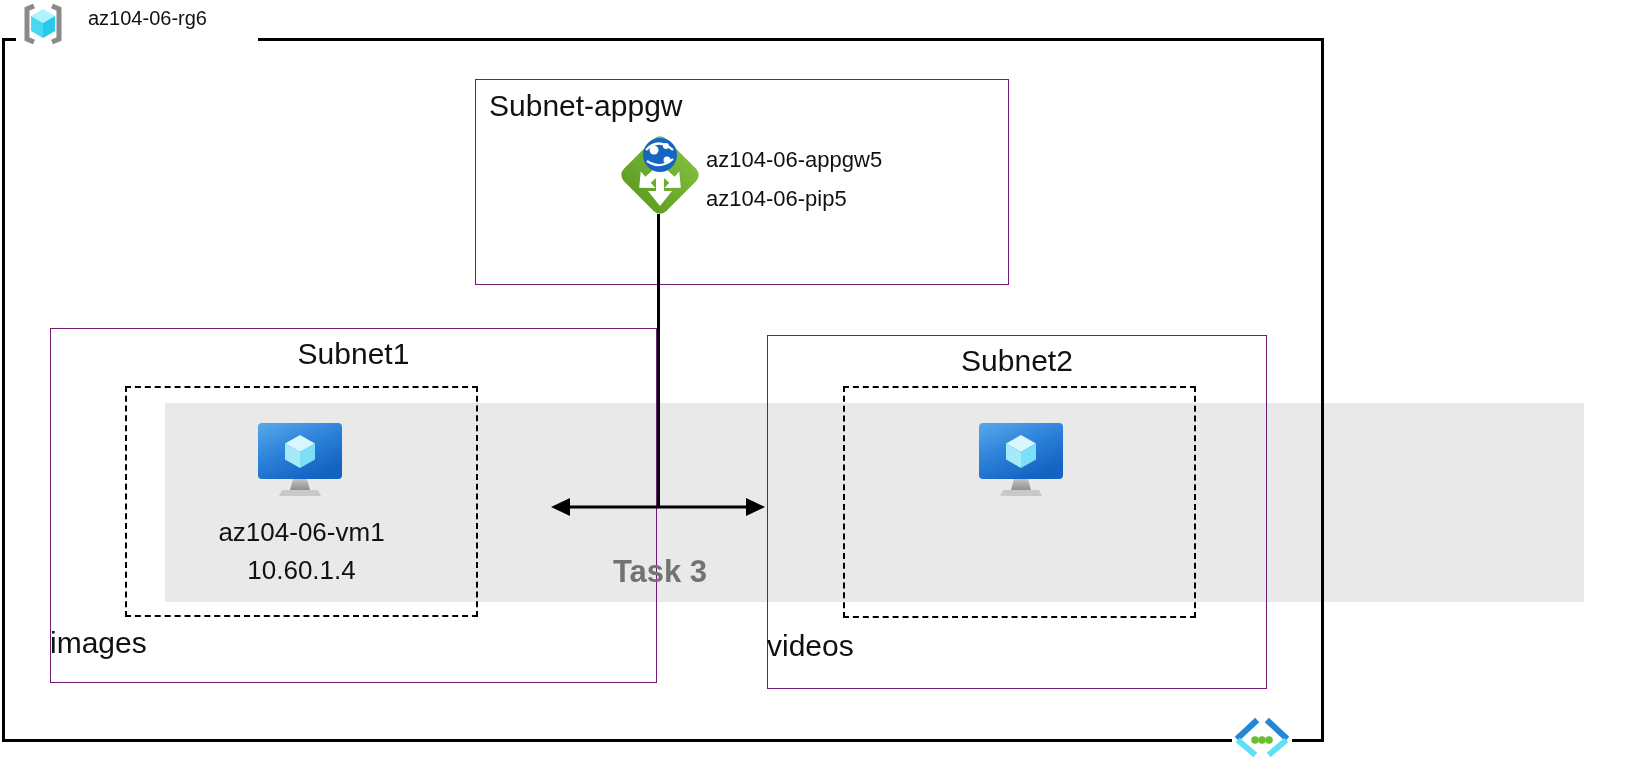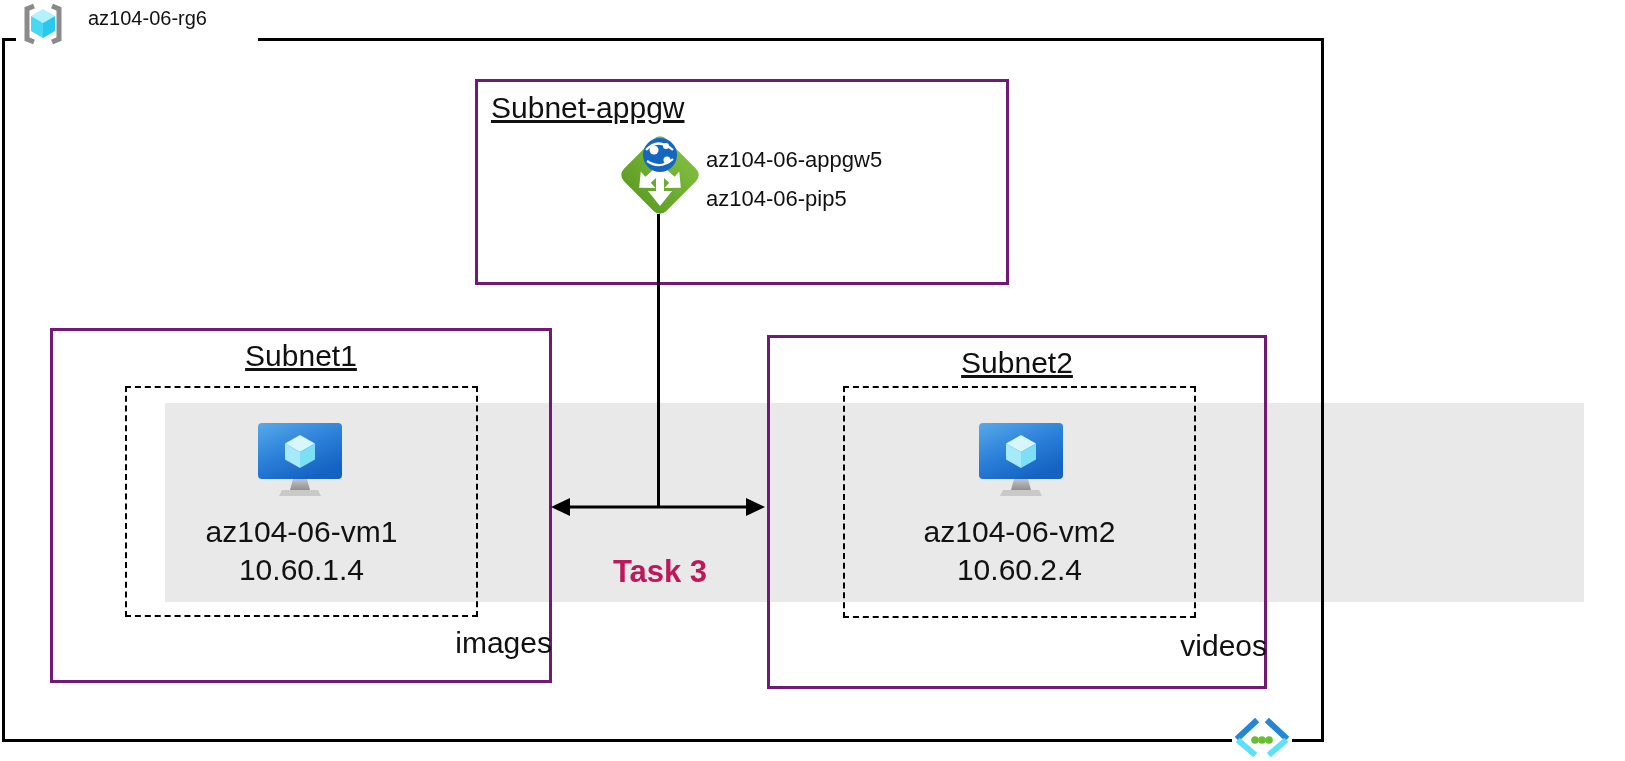--- a/index.html
+++ b/index.html
@@ -11,48 +11,48 @@
   
   .band{left:165px;top:403px;width:1419px;height:199px;background:#E9E9E9;z-index:0;}
   .band-label{left:1330px;top:460px;width:256px;text-align:center;font-size:37px;color:#0a0a0a;z-index:3;}
   
   .rg-border{left:2px;top:38px;width:1322px;height:704px;border:3px solid #000;border-top:none;box-sizing:border-box;z-index:1;}
   .rg-top-a{left:2px;top:38px;width:14px;height:3px;background:#000;z-index:1;}
   .rg-top-b{left:258px;top:38px;width:1066px;height:3px;background:#000;z-index:1;}
   .rg-icon{left:20px;top:3px;width:46px;height:42px;z-index:2;}
   .rg-label{left:88px;top:7px;font-size:20px;z-index:2;white-space:nowrap;}
   
-  .box{border:3px solid #701a75;box-sizing:border-box;background:transparent;z-index:1;text-decoration:underline;}
+  .box{border:1px solid #701a75;box-sizing:border-box;background:transparent;z-index:1;}
   .appgw-box{left:475px;top:79px;width:534px;height:206px;}
-  .s1-box{left:50px;top:328px;width:502px;height:355px;}
+  .s1-box{left:50px;top:328px;width:607px;height:355px;}
   .s2-box{left:767px;top:335px;width:500px;height:354px;}
   .title-left{margin:9px 0 0 13px;font-size:30px;}
   .title-center{margin-top:8px;text-align:center;font-size:30px;}
   
   .dashed{border:2px dashed #000;box-sizing:border-box;z-index:1;}
   .d1{left:125px;top:386px;width:353px;height:231px;}
   .d2{left:843px;top:386px;width:353px;height:232px;}
   
   .appgw-icon{left:614px;top:129px;width:92px;height:92px;z-index:2;}
   .vm-icon{width:84px;height:76px;z-index:2;}
   .vm1{left:258px;top:423px;}
   .vm2{left:979px;top:423px;}
   .vnet-icon{left:1232px;top:717px;width:60px;height:40px;background:#fff;z-index:2;}
   
   .vline{left:657px;top:214px;width:3px;height:294px;background:#000;z-index:2;}
   .harrow{left:548px;top:494px;width:220px;height:26px;z-index:2;}
   
   .appgw-lines{left:706px;top:140px;font-size:22px;line-height:39px;z-index:2;white-space:nowrap;}
-  .vm-text{width:353px;text-align:center;font-size:30px;line-height:38px;z-index:2;}
+  .vm-text{width:353px;text-align:center;font-size:26px;line-height:38px;z-index:2;}
   .t1{left:125px;top:513px;}
   .t2{left:843px;top:513px;}
-  .caption{text-align:right;font-size:30px;z-index:2;}
+  .caption{text-align:left;font-size:30px;z-index:2;}
   .c1{left:50px;top:626px;width:502px;}
   .c2{left:767px;top:629px;width:500px;}
-  .task{left:560px;top:554px;width:200px;text-align:center;font-size:31px;font-weight:bold;color:#be185d;z-index:3;}
+  .task{left:560px;top:554px;width:200px;text-align:center;font-size:31px;font-weight:bold;color:#737373;z-index:3;}
 </style>
 </head>
 <body>
 
 <div class="canvas">
 
   <div class="abs band"></div>
 
   <div class="abs rg-border"></div>
   <div class="abs rg-top-a"></div>
@@ -147,24 +147,20 @@
         <stop offset="1" stop-color="#8F8F8F"></stop>
       </linearGradient>
     </defs>
     <rect x="0" y="0" width="84" height="56" rx="4" fill="url(#mongrad2)"></rect>
     <polygon points="42,12 57,20.5 42,29 27,20.5" fill="#D8F6FE"></polygon>
     <polygon points="27,20.5 42,29 42,45 27,36.5" fill="#A6EAFA"></polygon>
     <polygon points="57,20.5 42,29 42,45 57,36.5" fill="#7BDFF5"></polygon>
     <polygon points="35,56 49,56 52,67 32,67" fill="url(#standgrad2)"></polygon>
     <polygon points="24,67 60,67 63,73 21,73" fill="#C9C9C9"></polygon>
   </svg>
-  <div class="abs vm-text t2">
-    <div>az104-06-vm2</div>
-    <div>10.60.2.4</div>
-  </div>
   <div class="abs caption c2">videos</div>
 
   <svg class="abs vnet-icon" viewBox="0 0 60 40">
     <path d="M23 5 L7 20" stroke="#2487D4" stroke-width="6" stroke-linecap="square" fill="none"></path>
     <path d="M8 25 L21 36" stroke="#5FE0F8" stroke-width="6" stroke-linecap="square" fill="none"></path>
     <path d="M37 5 L53 20" stroke="#2487D4" stroke-width="6" stroke-linecap="square" fill="none"></path>
     <path d="M52 25 L39 36" stroke="#5FE0F8" stroke-width="6" stroke-linecap="square" fill="none"></path>
     <circle cx="23" cy="23" r="3.8" fill="#66BE30"></circle>
     <circle cx="30" cy="23" r="3.8" fill="#66BE30"></circle>
     <circle cx="37" cy="23" r="3.8" fill="#66BE30"></circle>

